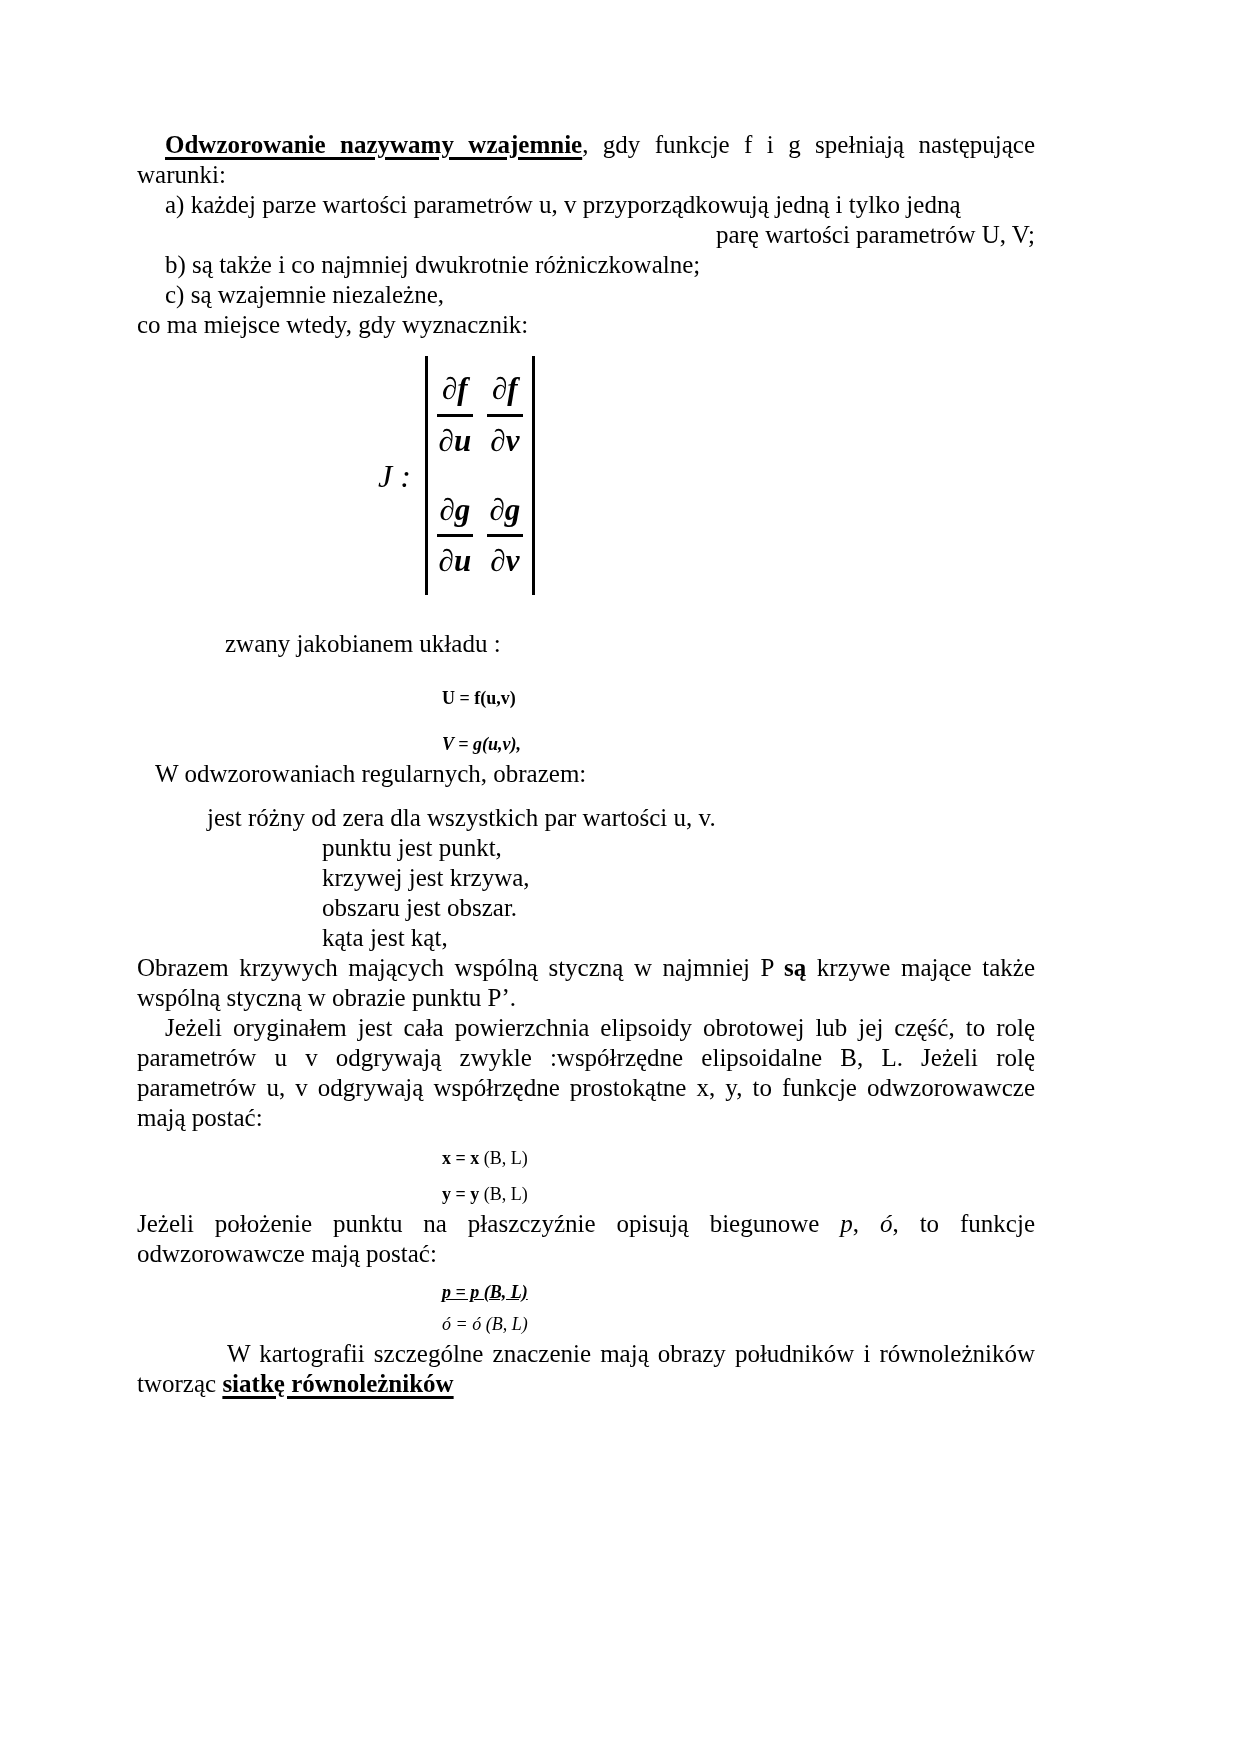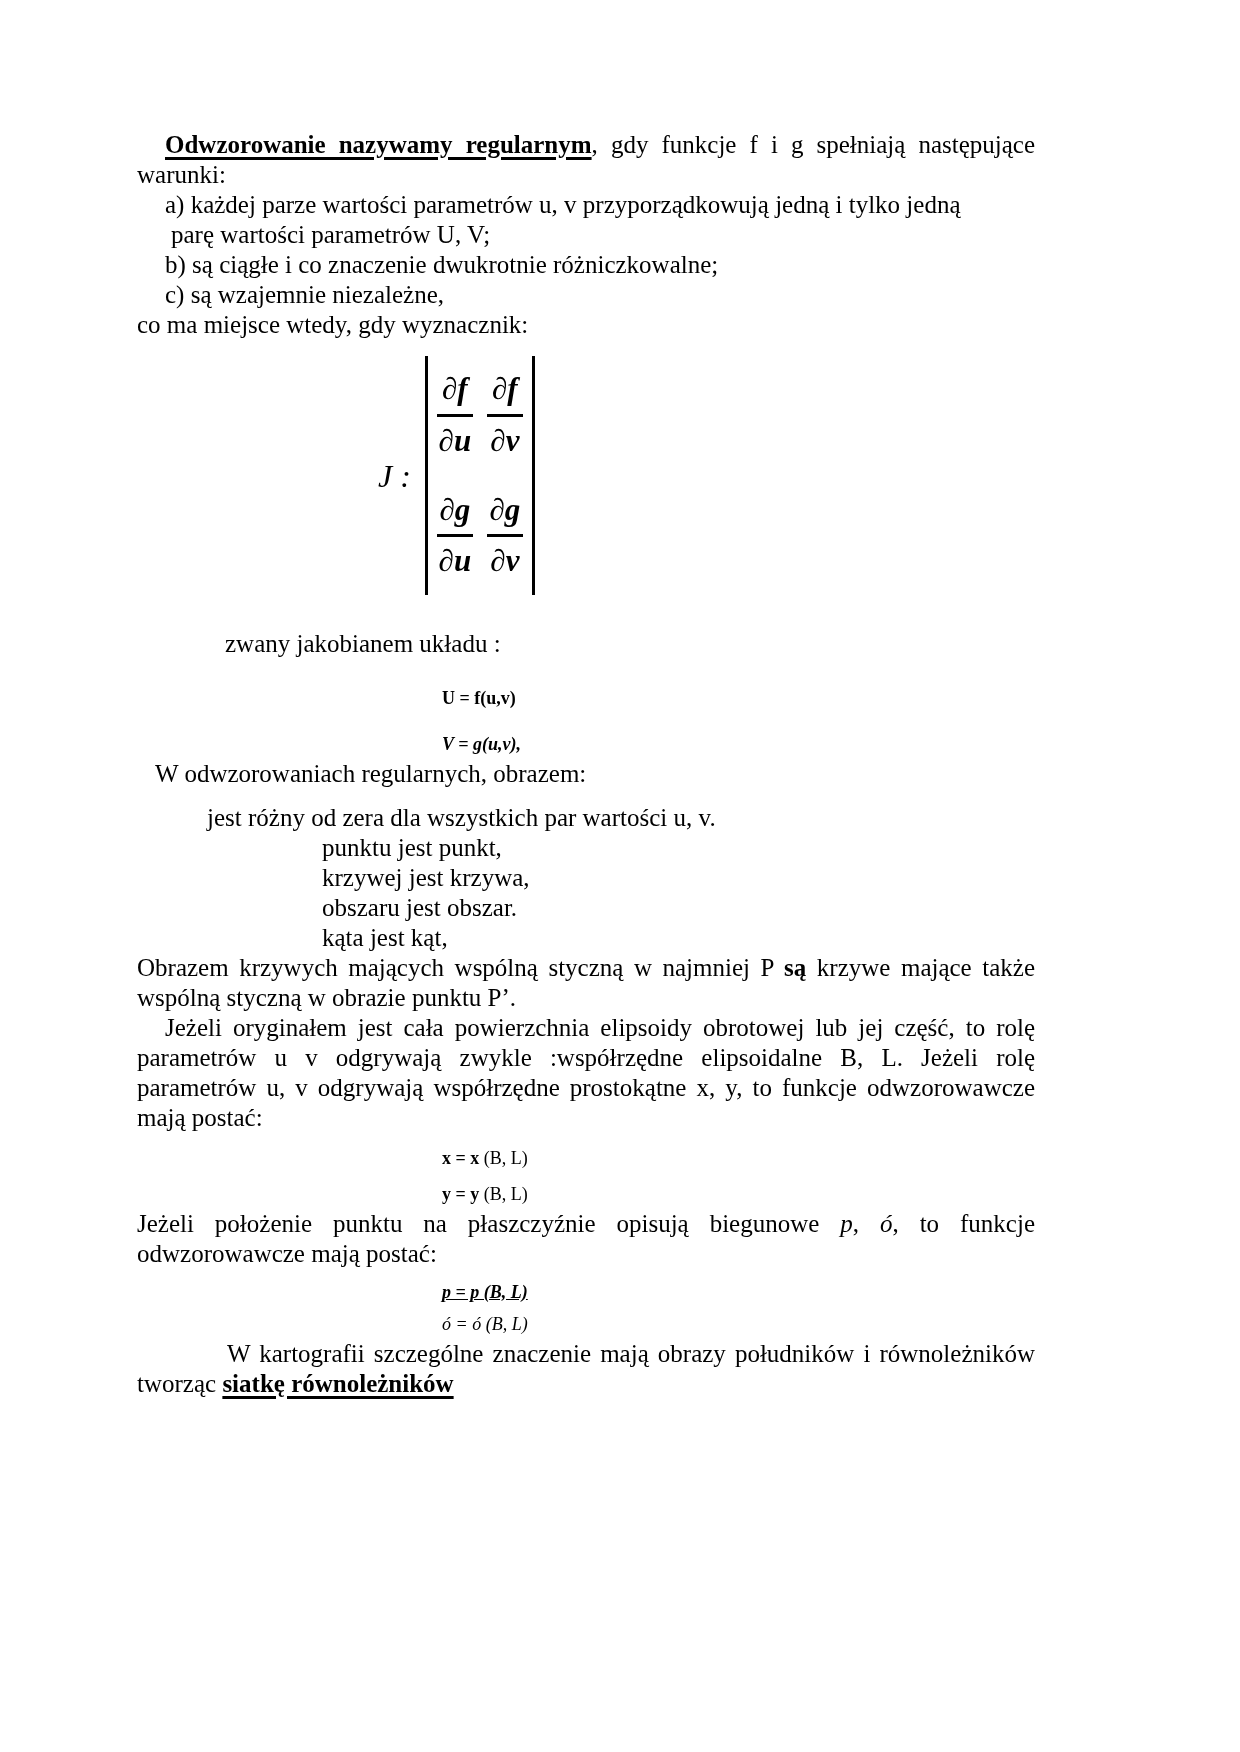--- a/index.html
+++ b/index.html
@@ -24,21 +24,21 @@
   p.para { margin: 0; }
   .justify { text-align: justify; }
   .indent1 { text-indent: 28px; }
   .bold { font-weight: bold; }
   .underline {
     text-decoration: underline;
     text-decoration-thickness: 2.5px;
     text-underline-offset: 4px;
   }
   .cond { margin-left: 28px; }
-  .cond-cont { margin-left: 34px; }
+  .cond-cont { margin-left: 34px; text-align: right; }
   .line { margin: 0; }
 
   
   .jacobian {
     display: flex;
     align-items: center;
     margin: 16px 0 0 241px;
   }
   .j-label {
     font-style: italic;
@@ -84,25 +84,25 @@
   .polar-para { margin-top: 32px; }
   .final-para { margin-top: 42px; text-indent: 90px; }
   .ital { font-style: italic; }
 </style>
 </head>
 <body>
 
 <div class="page">
   <div class="content">
 
-    <p class="para justify indent1"><span class="bold underline">Odwzorowanie nazywamy regularnym</span><span>, gdy funkcje f i g spełniają następujące warunki:</span></p>
+    <p class="para justify indent1"><span class="bold underline">Odwzorowanie nazywamy wzajemnie</span><span>, gdy funkcje f i g spełniają następujące warunki:</span></p>
 
     <div class="cond">a) każdej parze wartości parametrów u, v  przyporządkowują jedną i tylko jedną</div>
     <div class="cond-cont">parę wartości parametrów U, V;</div>
-    <div class="cond">b) są ciągłe i co znaczenie dwukrotnie różniczkowalne;</div>
+    <div class="cond">b) są także i co najmniej dwukrotnie różniczkowalne;</div>
     <div class="cond">c) są wzajemnie niezależne,</div>
 
     <div class="line">co ma miejsce wtedy, gdy wyznacznik:</div>
 
     <div class="jacobian">
       <span class="j-label">J :</span>
       <div class="matrix">
         <div class="mrow">
           <div class="frac">
             <span>∂f</span>

